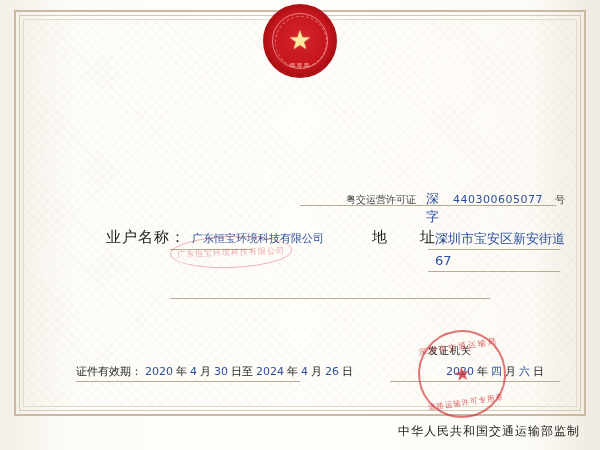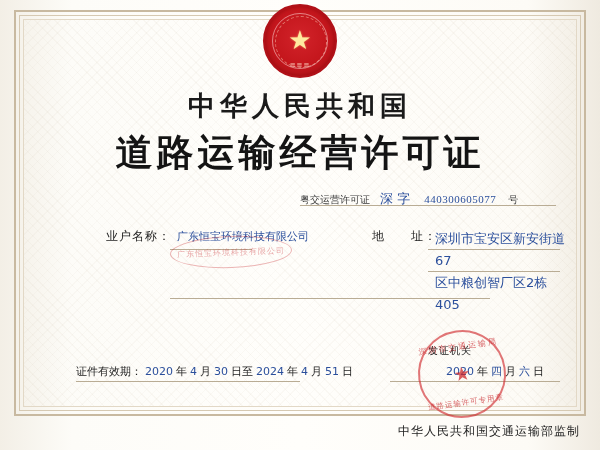--- a/index.html
+++ b/index.html
@@ -155,53 +155,53 @@
     right: 44px;
     top: 190px;
     display: flex;
     align-items: baseline;
     font-size: 10px;
     color: #3a3a3a;
     font-family: "DejaVu Sans", sans-serif;
   }
   .serial-label {
     white-space: nowrap;
+    margin-left: 46px;
   }
   .serial-prefix {
     margin-left: 10px;
     color: #2b4f9c;
     font-size: 13px;
   }
   .serial-num {
     margin-left: 14px;
     color: #2b4f9c;
     font-size: 11px;
     letter-spacing: 0.5px;
-    font-family: Liberation Serif, serif;
   }
   .serial-suffix {
     margin-left: 12px;
   }
   .serial-underline {
     position: absolute;
     left: 300px;
     right: 44px;
     top: 205px;
     border-bottom: 1px solid #b9ac94;
   }
 
   
   .field-row {
     position: absolute;
     display: flex;
     align-items: baseline;
   }
   .field-label {
     font-family: "DejaVu Serif", serif;
-    font-size: 12px;
+    font-size: 15px;
     color: #1d1d1d;
     white-space: nowrap;
     letter-spacing: 1px;
   }
   .field-value {
     font-family: "DejaVu Sans", sans-serif;
     font-size: 11px;
     color: #2b4f9c;
     margin-left: 6px;
     white-space: nowrap;
@@ -354,43 +354,40 @@
   <div class="guilloche"></div>
 
   <div class="emblem">
     <div class="emblem-circle"></div>
     <div class="emblem-inner"></div>
     <div class="emblem-ring"></div>
     <div class="emblem-star">★</div>
     <div class="emblem-glyph">≡≡≡</div>
   </div>
 
-  <div class="title-main">中华人民共和国</div>
-  <div class="title-sub">道路运输经营许可证</div>
 
   <div class="serial-row">
     <span class="serial-label">粤交运营许可证</span>
     <span class="serial-prefix">深 字</span>
     <span class="serial-num">440300605077</span>
     <span class="serial-suffix">号</span>
   </div>
   <div class="serial-underline"></div>
 
   <div class="field-row row-name">
     <span class="field-label">业户名称：</span>
     <span class="field-value">广东恒宝环境科技有限公司</span>
   </div>
   <div class="underline" style="left:170px; right:348px; top:249px;"></div>
 
   <div class="field-row row-addr-label">
     <span class="field-label">地　　址：</span>
   </div>
   <div class="addr-value">
     <div>深圳市宝安区新安街道67</div>
-    <div>区中粮创智厂区2栋405</div>
   </div>
   <div class="underline" style="left:428px; right:40px; top:249px;"></div>
   <div class="underline" style="left:428px; right:40px; top:271px;"></div>
 
   <div class="underline" style="left:170px; right:110px; top:298px;"></div>
 
   <div class="name-stamp">广东恒宝环境科技有限公司</div>
 
   <div class="validity">
     <span>证件有效期：</span>
@@ -398,21 +395,21 @@
     <span>年</span>
     <span class="v">4</span>
     <span>月</span>
     <span class="v">30</span>
     <span>日</span>
     <span>至</span>
     <span class="v">2024</span>
     <span>年</span>
     <span class="v">4</span>
     <span>月</span>
-    <span class="v">51</span>
+    <span class="v">26</span>
     <span>日</span>
   </div>
 
   <div class="issue-date">
     <span class="v">2020</span>
     <span>年</span>
     <span class="v">四</span>
     <span>月</span>
     <span class="v">六</span>
     <span>日</span>

